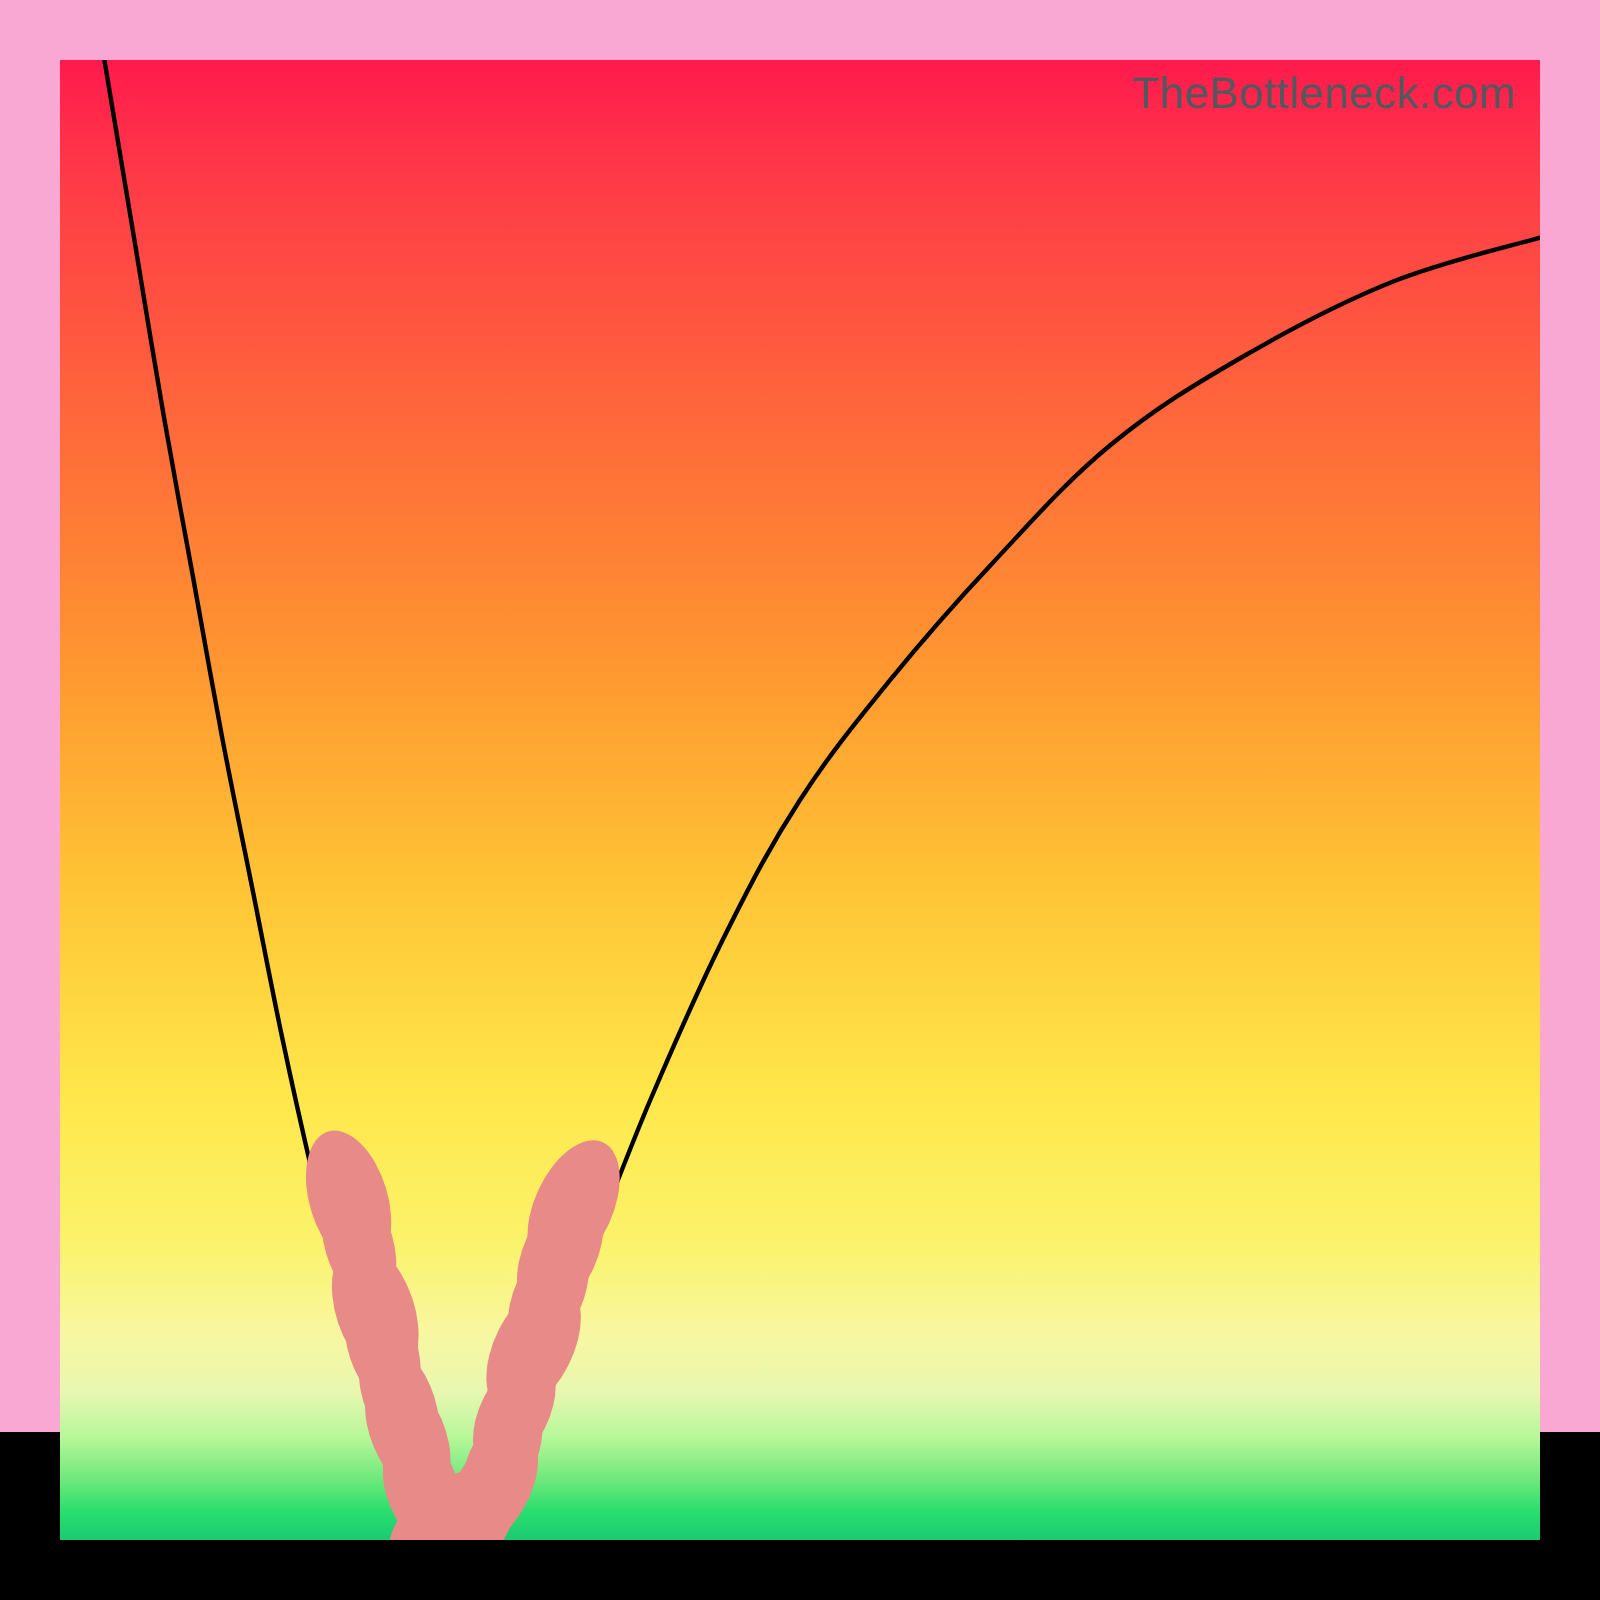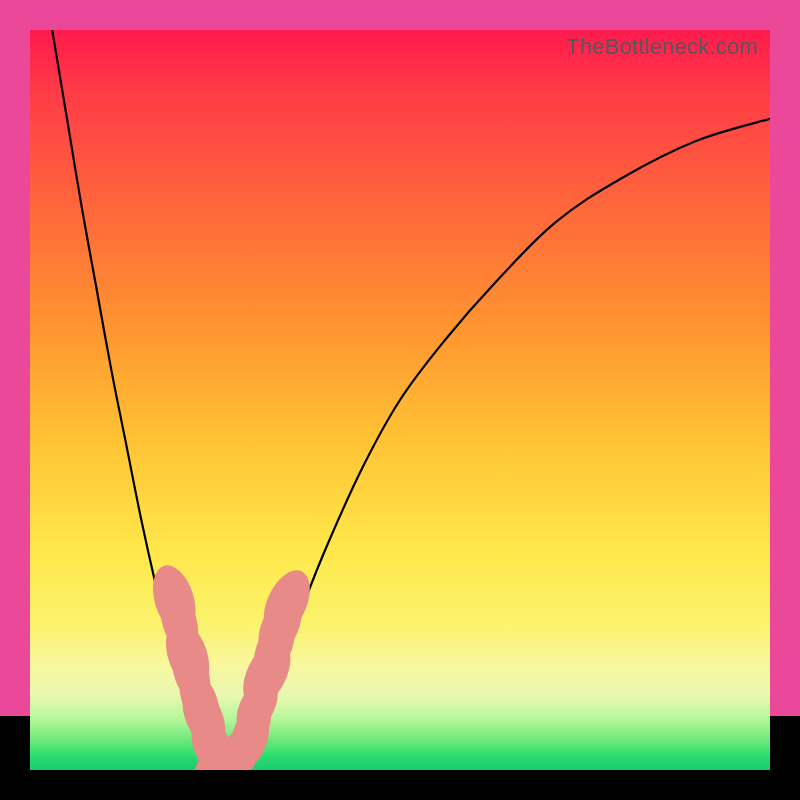--- a/index.html
+++ b/index.html
@@ -10,21 +10,21 @@
     overflow: hidden;
     background: #000;
     font-family: Arial, Helvetica, sans-serif;
   }
   .frame {
     position: absolute;
     top: 0;
     left: 0;
     width: 800px;
     height: 716px;
-    background: #ec4899;
+    background: #f9a8d4;
   }
   .plot-area {
     position: absolute;
     top: 30px;
     left: 30px;
     width: 740px;
     height: 740px;
     
     background: linear-gradient(
       to bottom,

